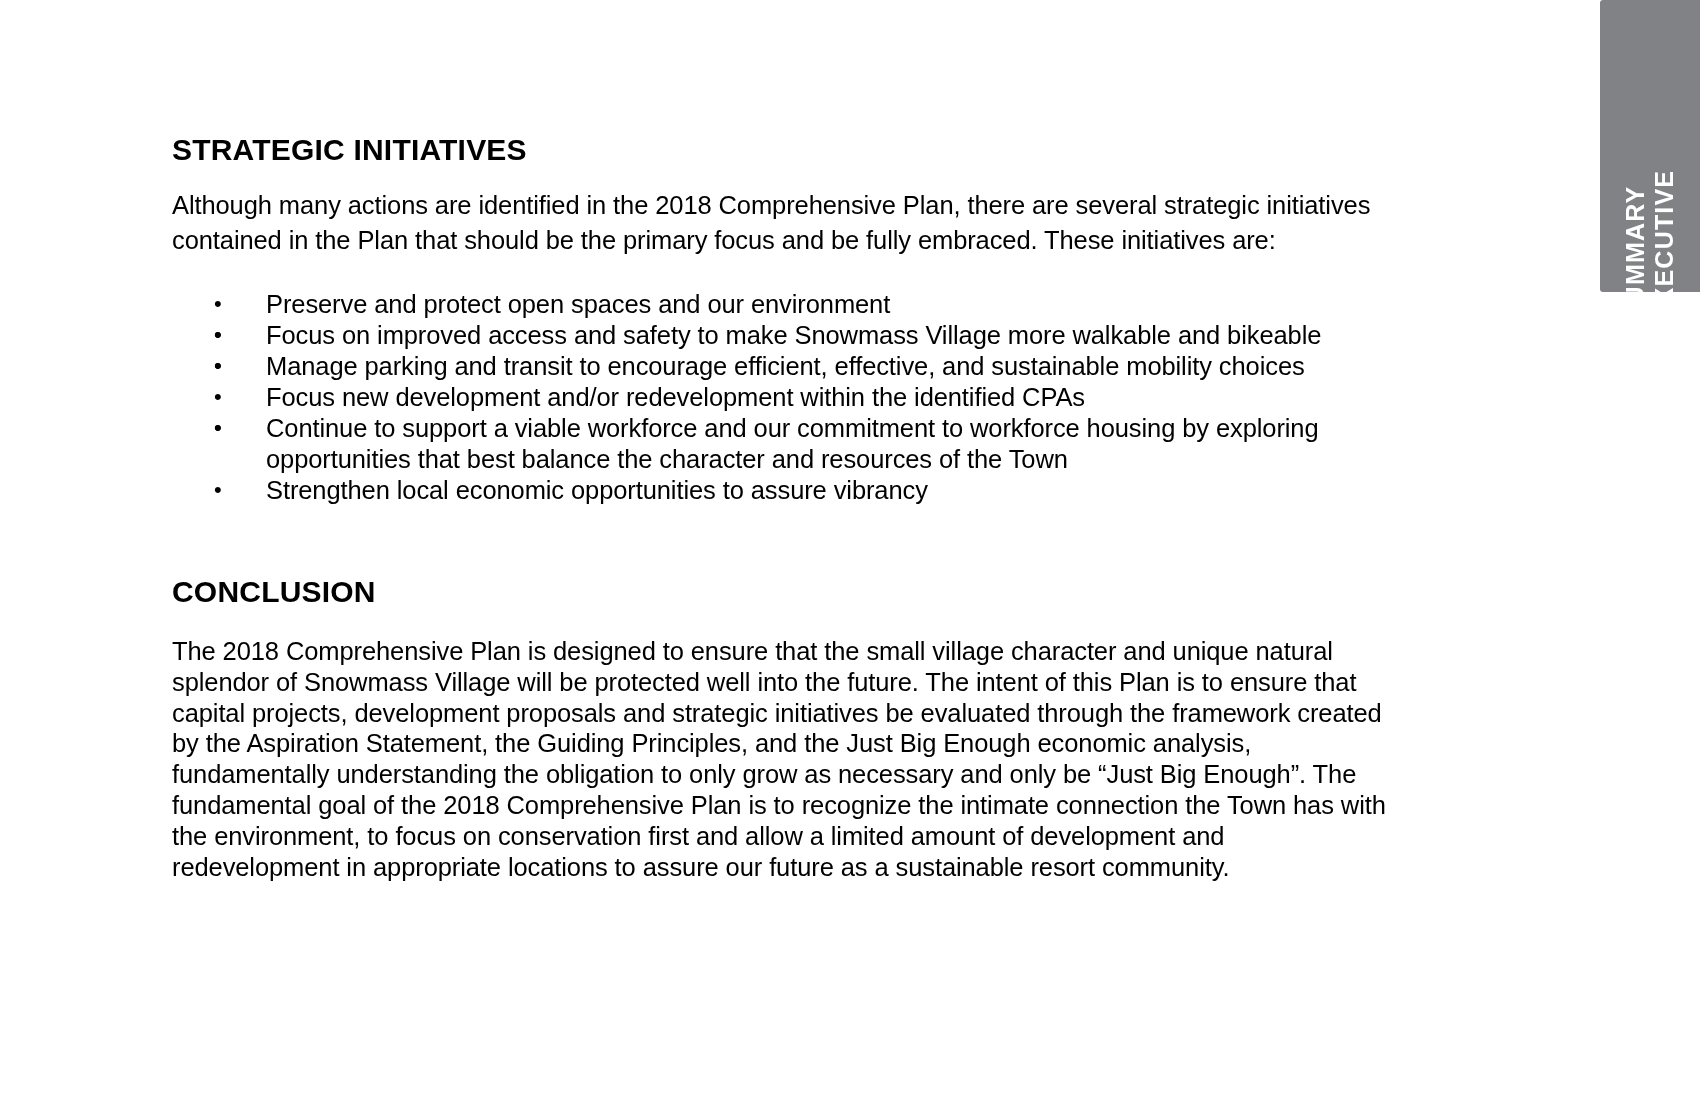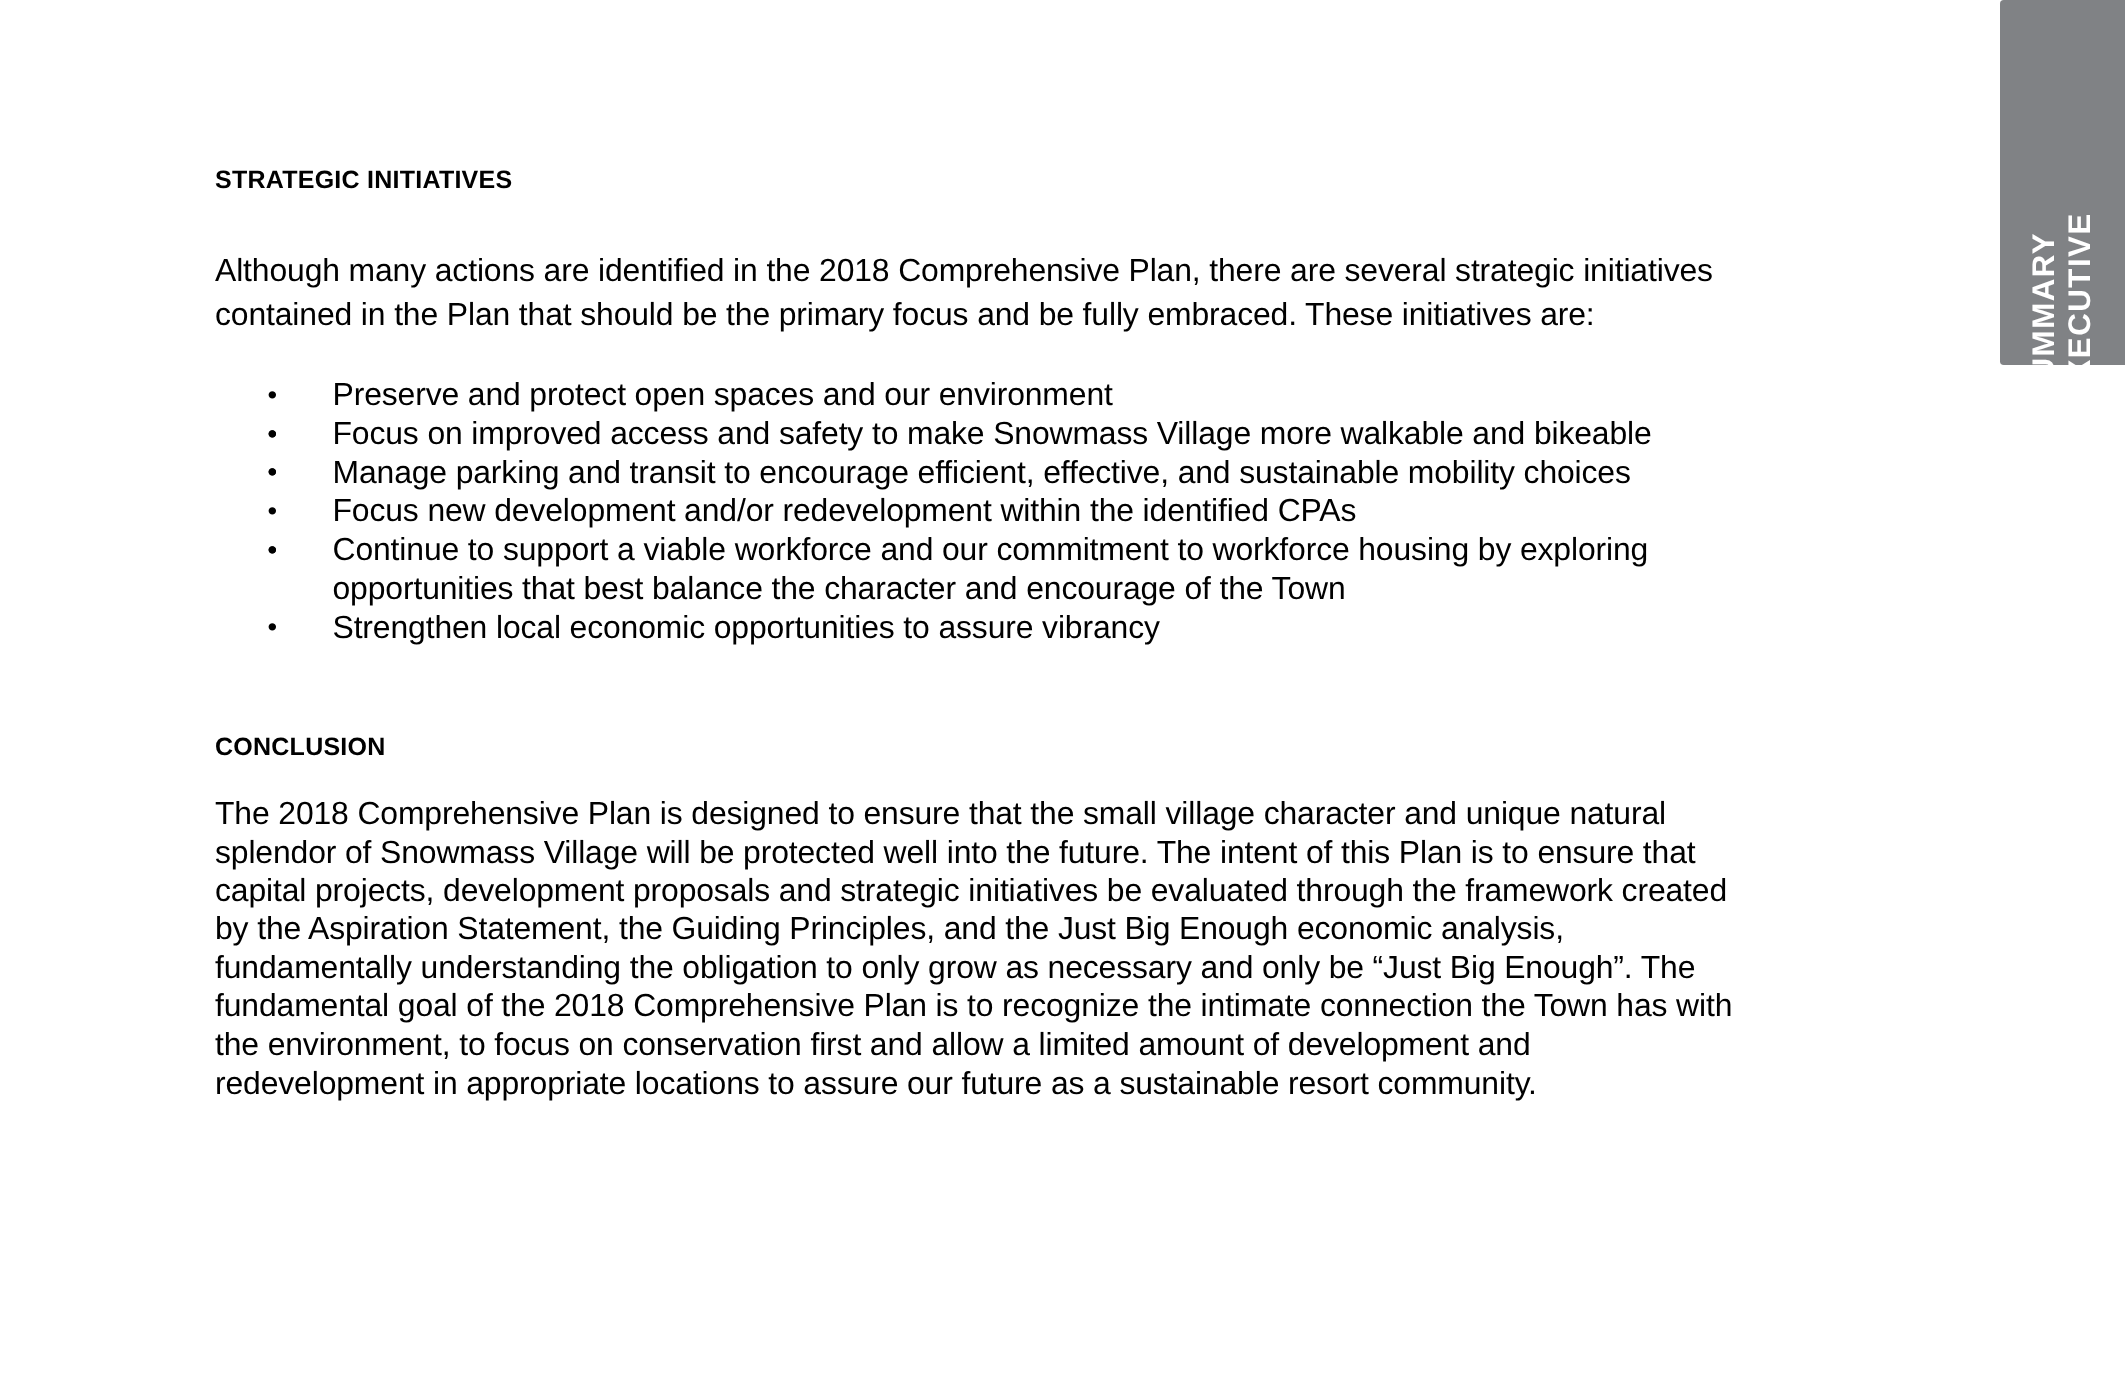--- a/index.html
+++ b/index.html
@@ -71,37 +71,37 @@
   
   #content {
     position: absolute;
     left: 172px;
     top: 132px;
     width: 1215px;
   }
 
   h2.section-heading {
     margin: 0;
-    font-size: 20px;
+    font-size: 30px;
     font-weight: bold;
     letter-spacing: 0.2px;
     line-height: 1.2;
     font-family: "Liberation Sans", sans-serif;
   }
 
   p.body-text {
     margin: 0;
     font-size: 25.5px;
     line-height: 35px;
     letter-spacing: -0.1px;
     font-family: "Liberation Sans", sans-serif;
     white-space: pre-line;
   }
 
-  #intro-paragraph { margin-top: 44px; }
+  #intro-paragraph { margin-top: 20px; }
 
   ul.initiatives {
     list-style: none;
     margin: 0;
     padding: 0;
     margin-top: 31px;
   }
   ul.initiatives li {
     position: relative;
     padding-left: 94px;
@@ -163,21 +163,21 @@
       </li>
       <li>
         <span class="bullet-glyph">•</span>
         <span>Focus new development and/or redevelopment within the identified CPAs</span>
       </li>
       <li>
         <span class="bullet-glyph">•</span>
       </li>
       <li>
         <span class="bullet-glyph">•</span>
-        <span>Continue to support a viable workforce and our commitment to workforce housing by exploring opportunities that best balance the character and encourage of the Town</span>
+        <span>Continue to support a viable workforce and our commitment to workforce housing by exploring opportunities that best balance the character and resources of the Town</span>
       </li>
       <li>
         <span class="bullet-glyph">•</span>
         <span>Strengthen local economic opportunities to assure vibrancy</span>
       </li>
     </ul>
 
     <h2 class="section-heading" id="conclusion-heading">CONCLUSION</h2>
 
     <p class="body-text" id="conclusion-paragraph">The 2018 Comprehensive Plan is designed to ensure that the small village character and unique natural splendor of Snowmass Village will be protected well into the future.  The intent of this Plan is to ensure that capital projects, development proposals and strategic initiatives be evaluated through the framework created by the Aspiration Statement, the Guiding Principles, and the Just Big Enough economic analysis, fundamentally understanding the obligation to only grow as necessary and only be “Just Big Enough”.  The fundamental goal of the 2018 Comprehensive Plan is to recognize the intimate connection the Town has with the environment, to focus on conservation first and allow a limited amount of development and redevelopment in appropriate locations to assure our future as a sustainable resort community.</p>

